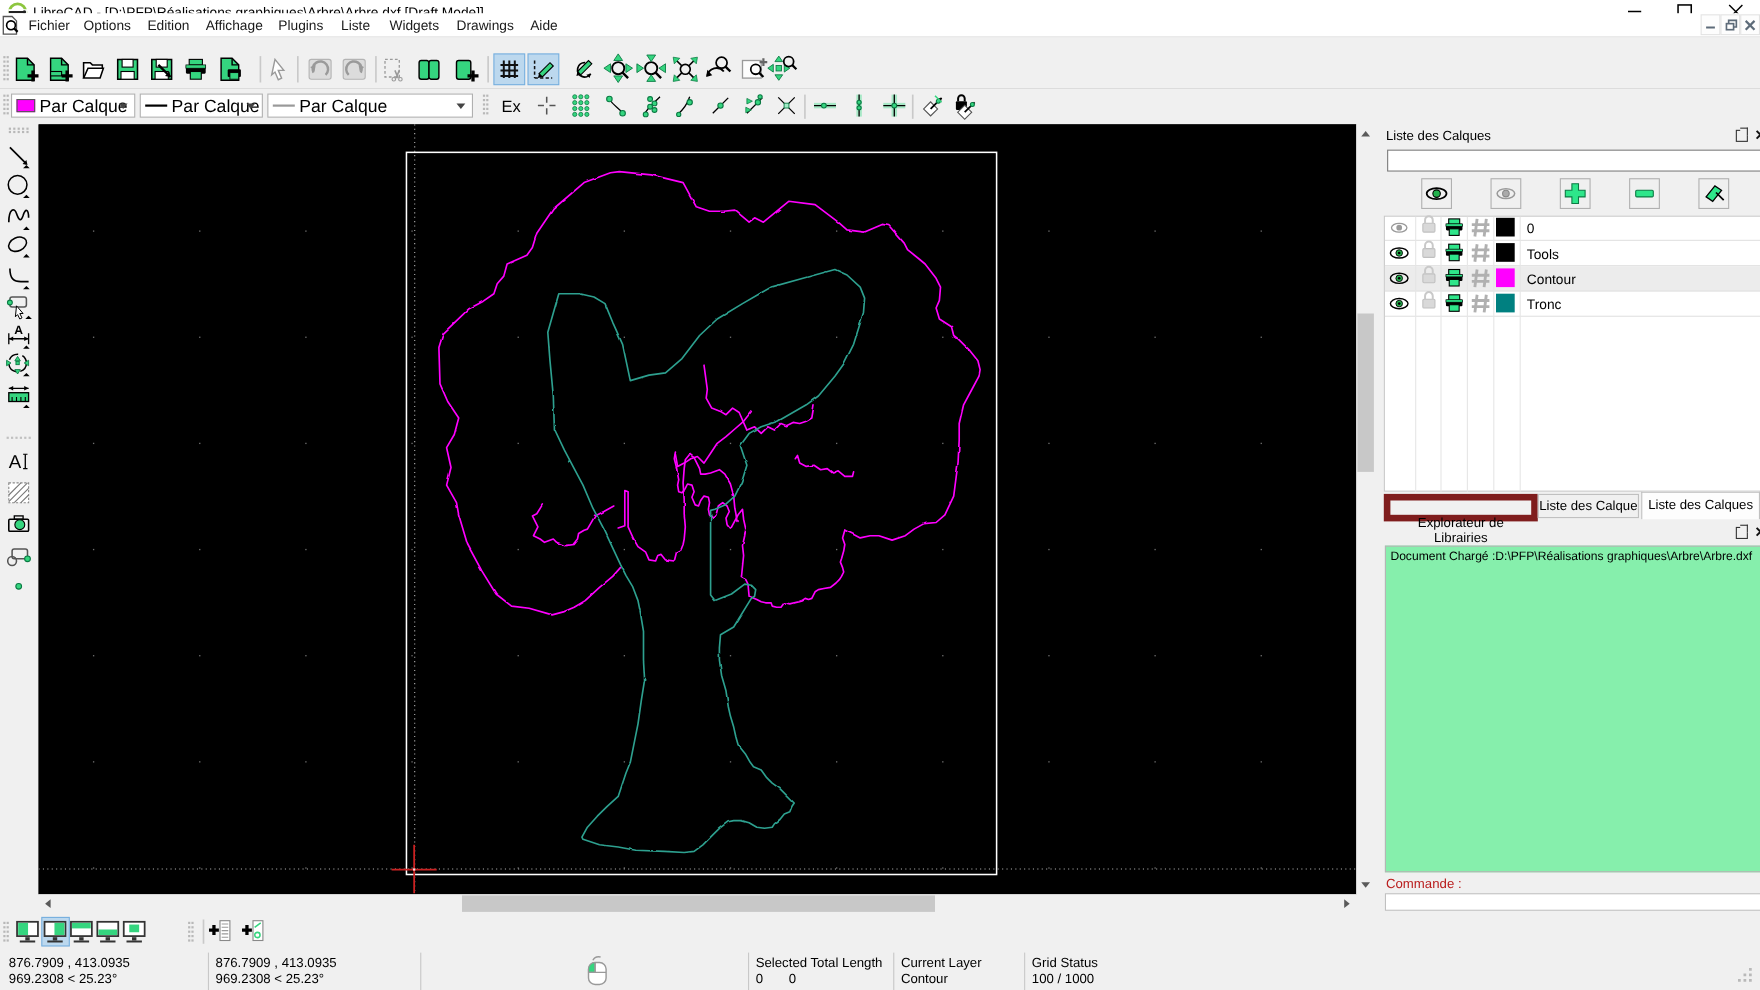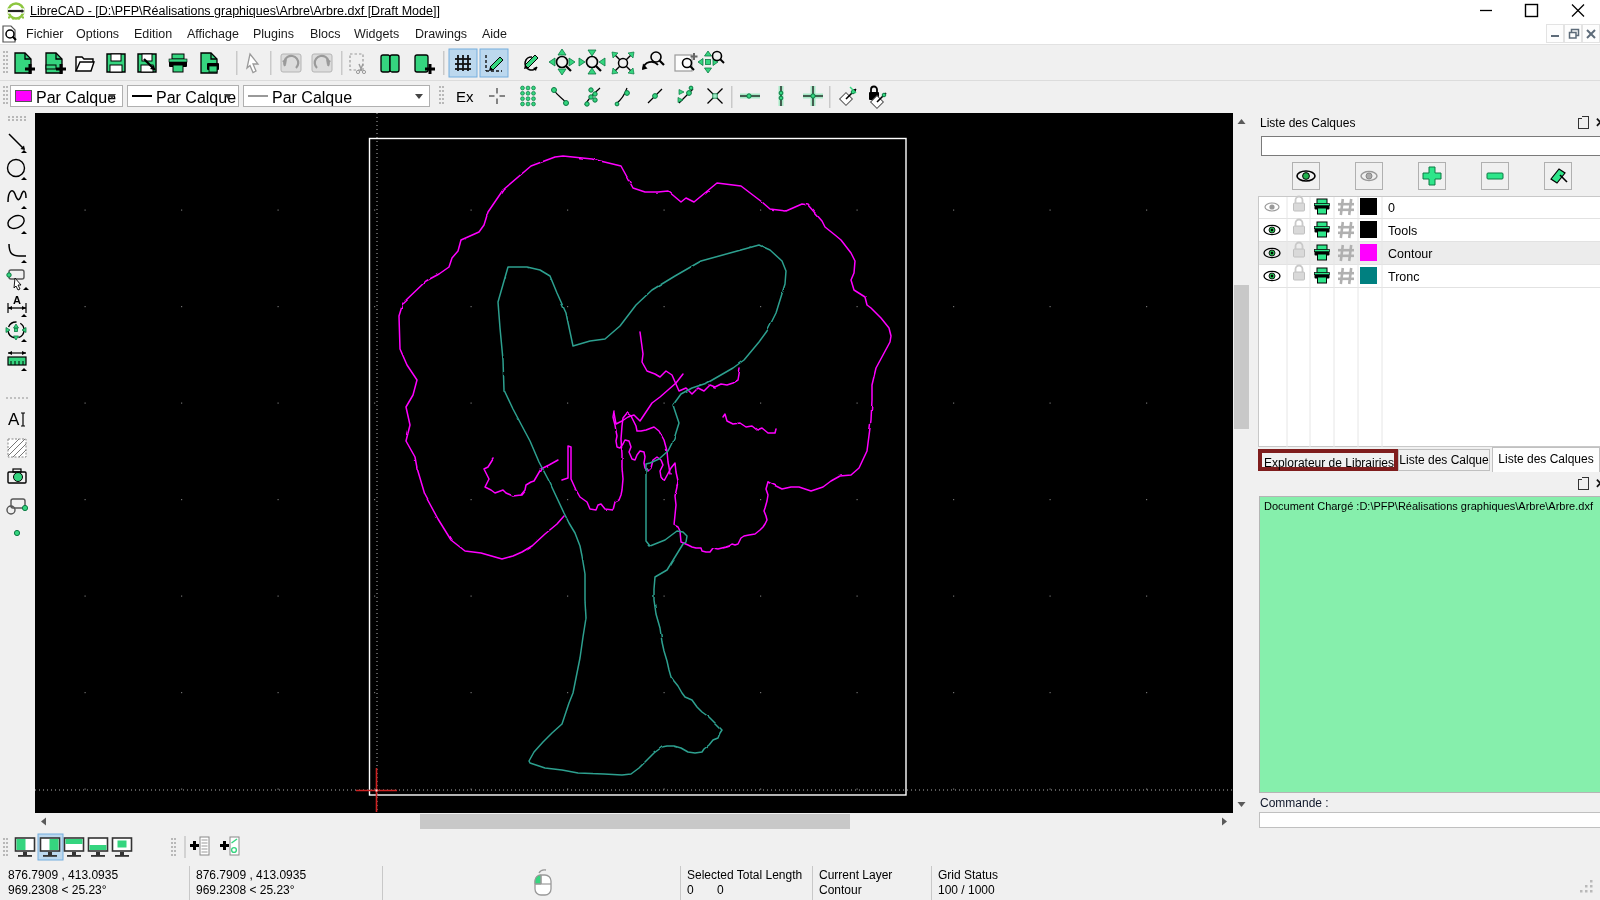--- a/index.html
+++ b/index.html
@@ -1,21 +1,21 @@
 <!DOCTYPE html>
 <html><head>
 <meta charset="utf-8">
 <style>
 * { margin:0; padding:0; box-sizing:border-box; }
 html,body { width:1600px; height:900px; overflow:hidden; background:#f0f0f0;
   font-family:"Liberation Sans", sans-serif; }
 .abs { position:absolute; }
 #titlebar { left:0; top:0; width:1600px; height:23px; background:#ffffff; }
 #title-text { left:30px; top:4px; font-size:12.5px; color:#000; white-space:pre;text-decoration:underline; }
-#menubar { left:0; top:23px; width:1600px; height:22px; background:#ffffff; border-bottom:1px solid #e2e2e2; }
+#menubar { left:0; top:12px; width:1600px; height:22px; background:#ffffff; border-bottom:1px solid #e2e2e2; }
 .menu-item { position:absolute; top:4px; font-size:12.5px; color:#1a1a1a; }
 #toolbar1 { left:0; top:45px; width:1600px; height:36px; background:#f0f0f0; border-bottom:1px solid #dcdcdc; }
 #toolbar2 { left:0; top:81px; width:1600px; height:32px; background:#f0f0f0; }
 #lefttools { left:0; top:113px; width:35px; height:700px; background:#f0f0f0; }
 #canvas-wrap { left:35px; top:113px; width:1198px; height:700px; background:#000; }
 #vscroll { left:1233px; top:113px; width:17px; height:700px; background:#f0f0f0; }
 #hscroll { left:35px; top:813px; width:1198px; height:17px; background:#f0f0f0; }
 #rightpanel { left:1256px; top:113px; width:350px; height:787px; background:#f0f0f0; }
 #bottombar { left:0; top:830px; width:1250px; height:36px; background:#f0f0f0; }
 #statusbar { left:0; top:866px; width:1600px; height:34px; background:#f0f0f0; }
@@ -53,21 +53,21 @@
       </g>
 </svg>
 </div>
 <div class="abs" id="title-text">LibreCAD - [D:\PFP\Réalisations graphiques\Arbre\Arbre.dxf [Draft Mode]]</div>
 <div class="abs" id="menubar">
   <span class="menu-item" style="left:26px">Fichier</span>
   <span class="menu-item" style="left:76px">Options</span>
   <span class="menu-item" style="left:134px">Edition</span>
   <span class="menu-item" style="left:187px">Affichage</span>
   <span class="menu-item" style="left:253px">Plugins</span>
-  <span class="menu-item" style="left:310px">Blocs</span>
+  <span class="menu-item" style="left:310px">Liste</span>
   <span class="menu-item" style="left:354px">Widgets</span>
   <span class="menu-item" style="left:415px">Drawings</span>
   <span class="menu-item" style="left:482px">Aide</span>
 <svg class="abs" style="left:0;top:0" width="1600" height="22" viewBox="0 0 1600 22">
 
   <g transform="translate(9,11)">
         <path d="M-6,-8 h8 l4,4 v12 h-12 z" fill="#fff" stroke="#555" stroke-width="1.2"></path>
         <circle cx="1" cy="0" r="4" fill="none" stroke="#000" stroke-width="1.5"></circle>
         <line x1="3.5" y1="2.5" x2="7" y2="6" stroke="#000" stroke-width="2"></line>
       </g>
@@ -841,29 +841,29 @@
         <line x1="78" y1="84" x2="78" y2="334" stroke="#e6e6e6" stroke-width="1"></line>
         <line x1="102" y1="84" x2="102" y2="334" stroke="#e6e6e6" stroke-width="1"></line>
         <line x1="126" y1="84" x2="126" y2="334" stroke="#e6e6e6" stroke-width="1"></line>
       </svg>
     </div>
   <div class="abs lname" style="top:88px">0</div>
   <div class="abs lname" style="top:111px">Tools</div>
   <div class="abs lname" style="top:134px">Contour</div>
   <div class="abs lname" style="top:157px">Tronc</div>
 
-  <div class="abs" style="left:2px;top:336px;width:140px;height:22px;background:#f0f0f0;border:4px solid #7f1d1d;font-size:12px;text-align:right;padding-top:3px">Explorateur de Librairies</div>
+  <div class="abs" style="left:2px;top:336px;width:140px;height:22px;background:#f0f0f0;border:6px solid #7f1d1d;font-size:12px;text-align:center;padding-top:13px">Explorateur de Librairies</div>
   <div class="abs" style="left:142px;top:336px;width:92px;height:22px;background:#f0f0f0;border:1px solid #c0c0c0;font-size:12px;text-align:center;padding-top:3px">Liste des Calque</div>
   <div class="abs" style="left:236px;top:334px;width:108px;height:25px;background:#fdfdfd;border:1px solid #c0c0c0;border-bottom:none;font-size:12px;text-align:center;padding-top:4px">Liste des Calques</div>
 
   <div class="abs" style="left:322px;top:366px;width:11px;height:11px;border:1.2px solid #333"></div>
   <div class="abs" style="left:326px;top:364px;width:7px;height:7px;background:#f0f0f0;border:1.2px solid #333;border-bottom:none;border-left:none"></div>
   <div class="abs" style="left:339px;top:363px;font-size:13px;color:#111;font-weight:bold">✕</div>
   <div class="abs" style="left:3px;top:383px;width:344px;height:297px;background:#86efac;border:1px solid #b5b5b5;font-size:11px;color:#000;padding:3px 0 0 4px;white-space:nowrap;overflow:hidden">Document Chargé :D:\PFP\Réalisations graphiques\Arbre\Arbre.dxf</div>
-  <div class="abs" style="left:4px;top:683px;width:340px;height:15px;font-size:12px;color:#0f172a">Commande :</div>
+  <div class="abs" style="left:4px;top:683px;width:340px;height:15px;font-size:12px;color:#b91c1c">Commande :</div>
   <div class="abs" style="left:3px;top:699px;width:344px;height:16px;background:#fff;border:1px solid #c0c0c0"></div>
 </div>
 <div class="abs" id="bottombar">
 <svg width="320" height="36" viewBox="0 0 320 36">
 <defs>
 <g id="monitor">
           <rect x="-9.5" y="-8" width="19" height="13" fill="#fff" stroke="#333" stroke-width="1.6"></rect>
           <rect x="-2" y="6" width="4" height="3" fill="#333"></rect>
           <rect x="-7" y="9" width="14" height="1.8" fill="#333"></rect>
         </g>

